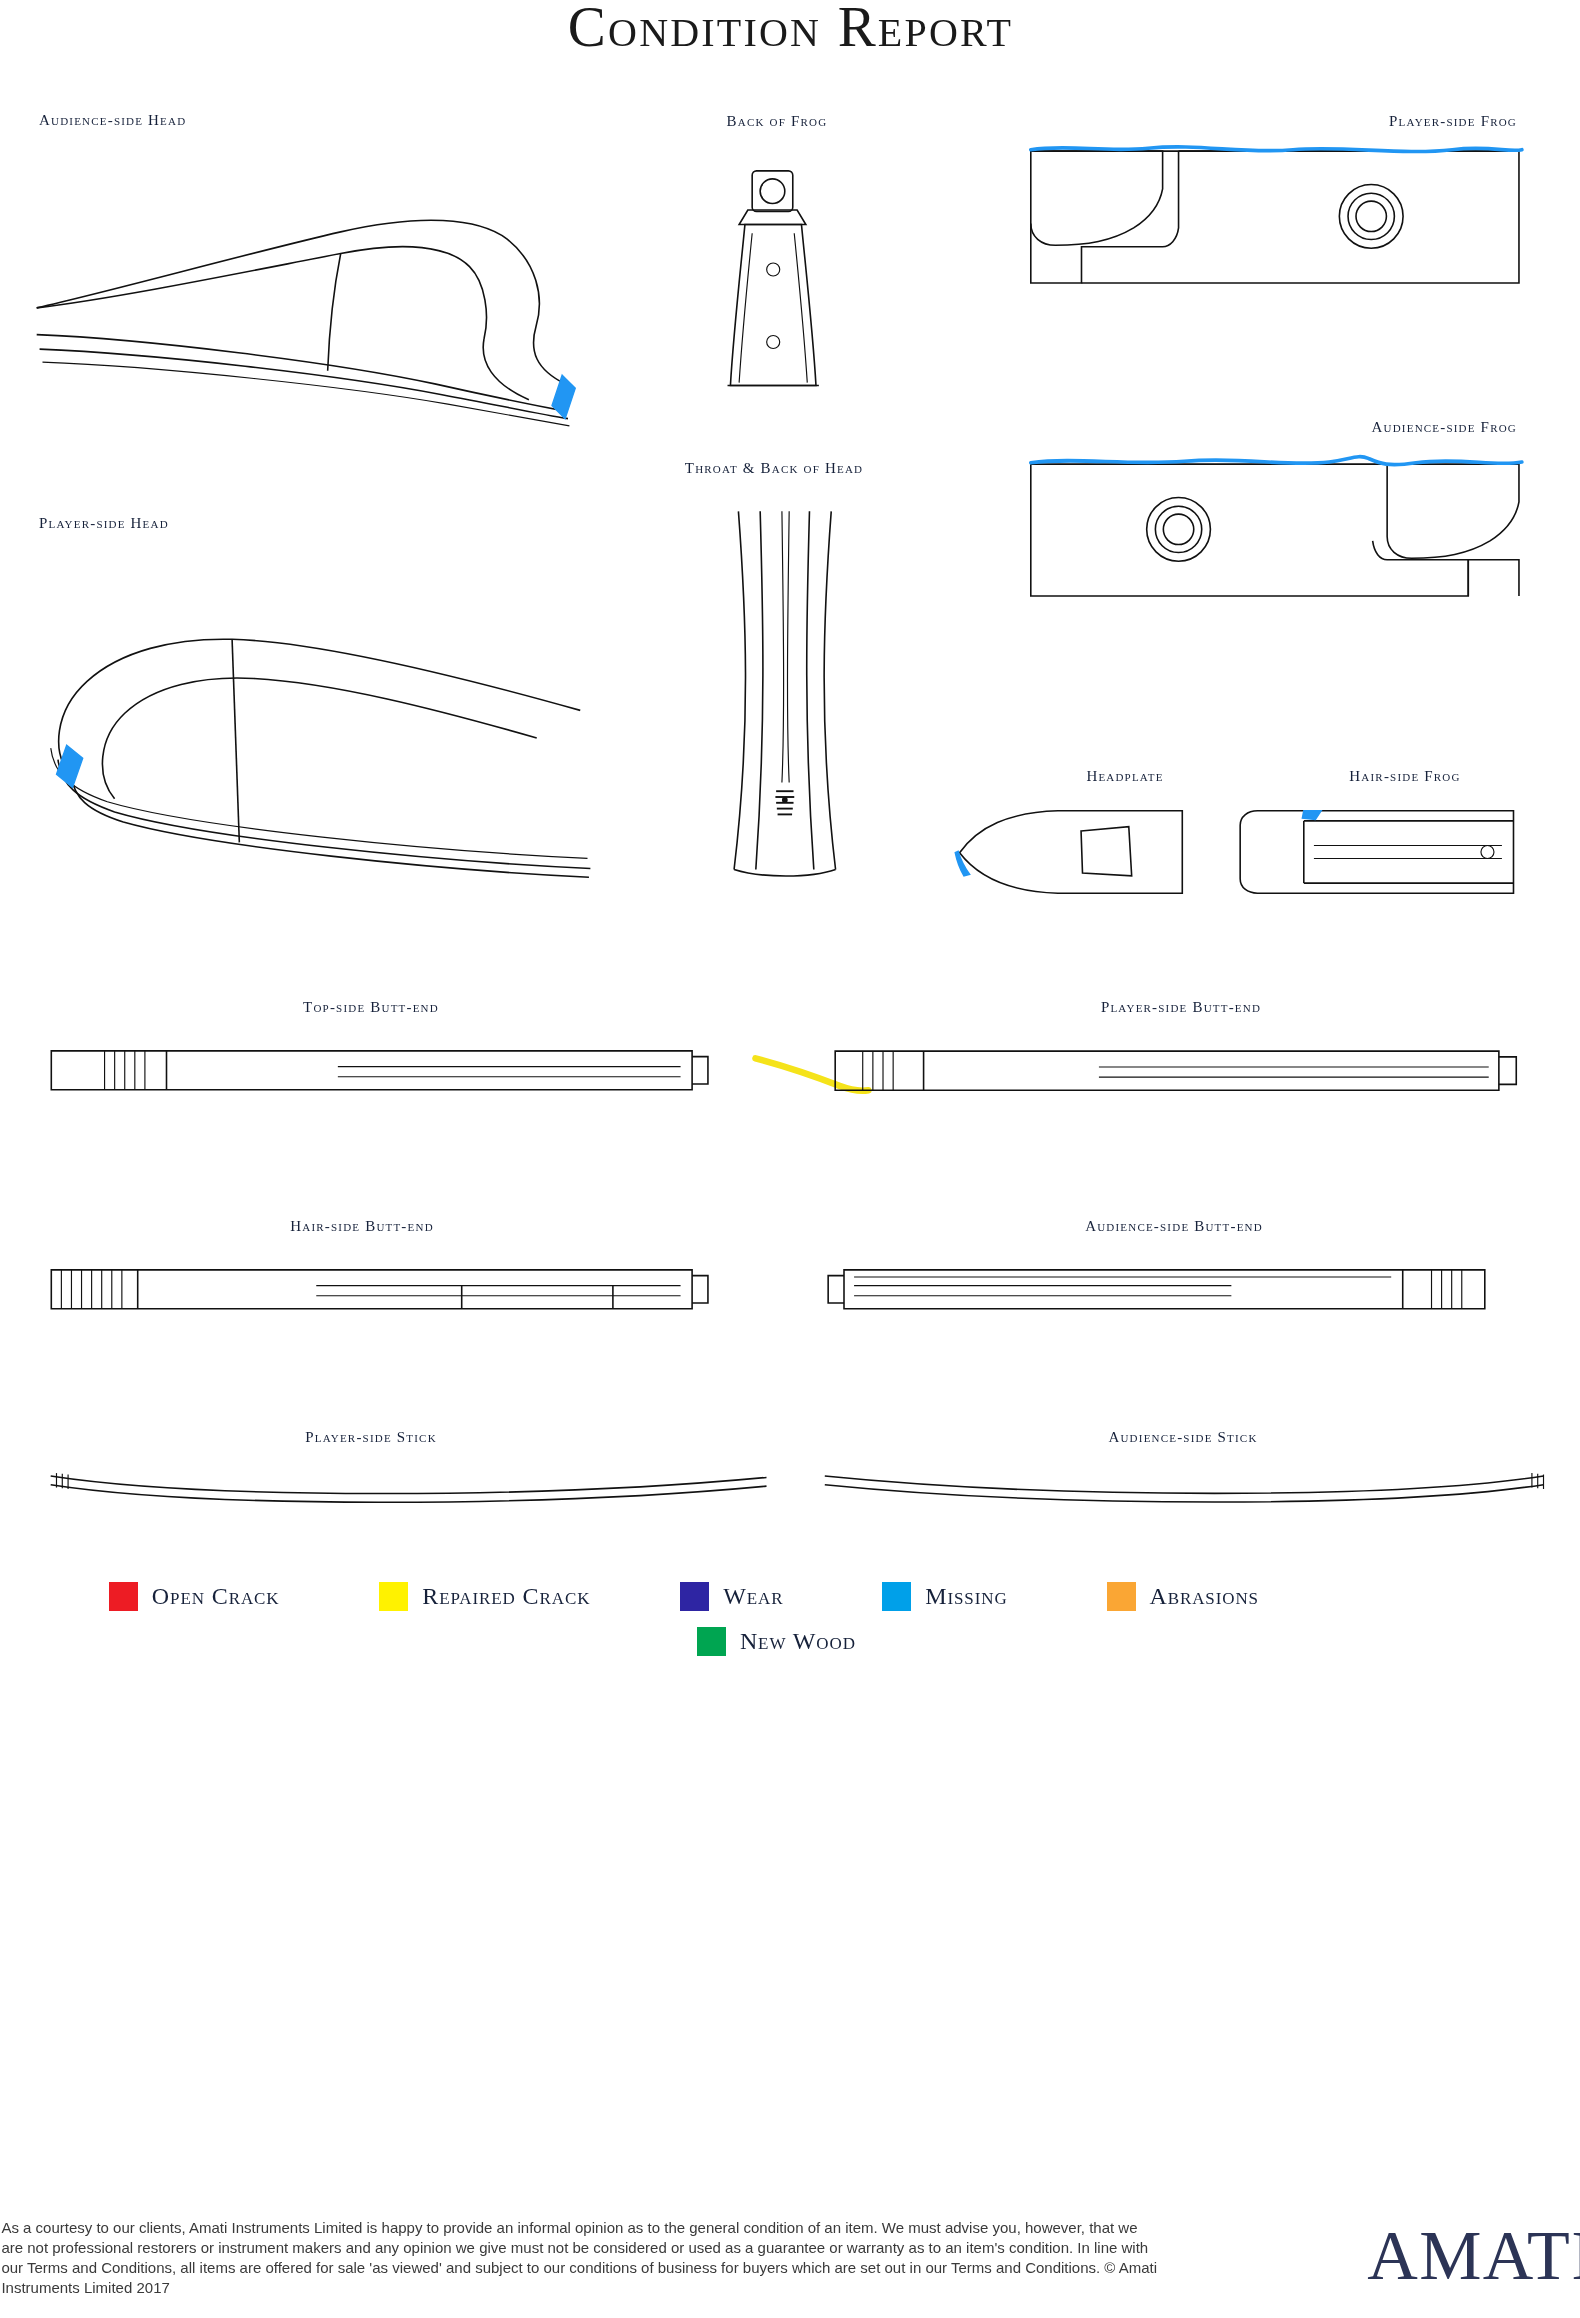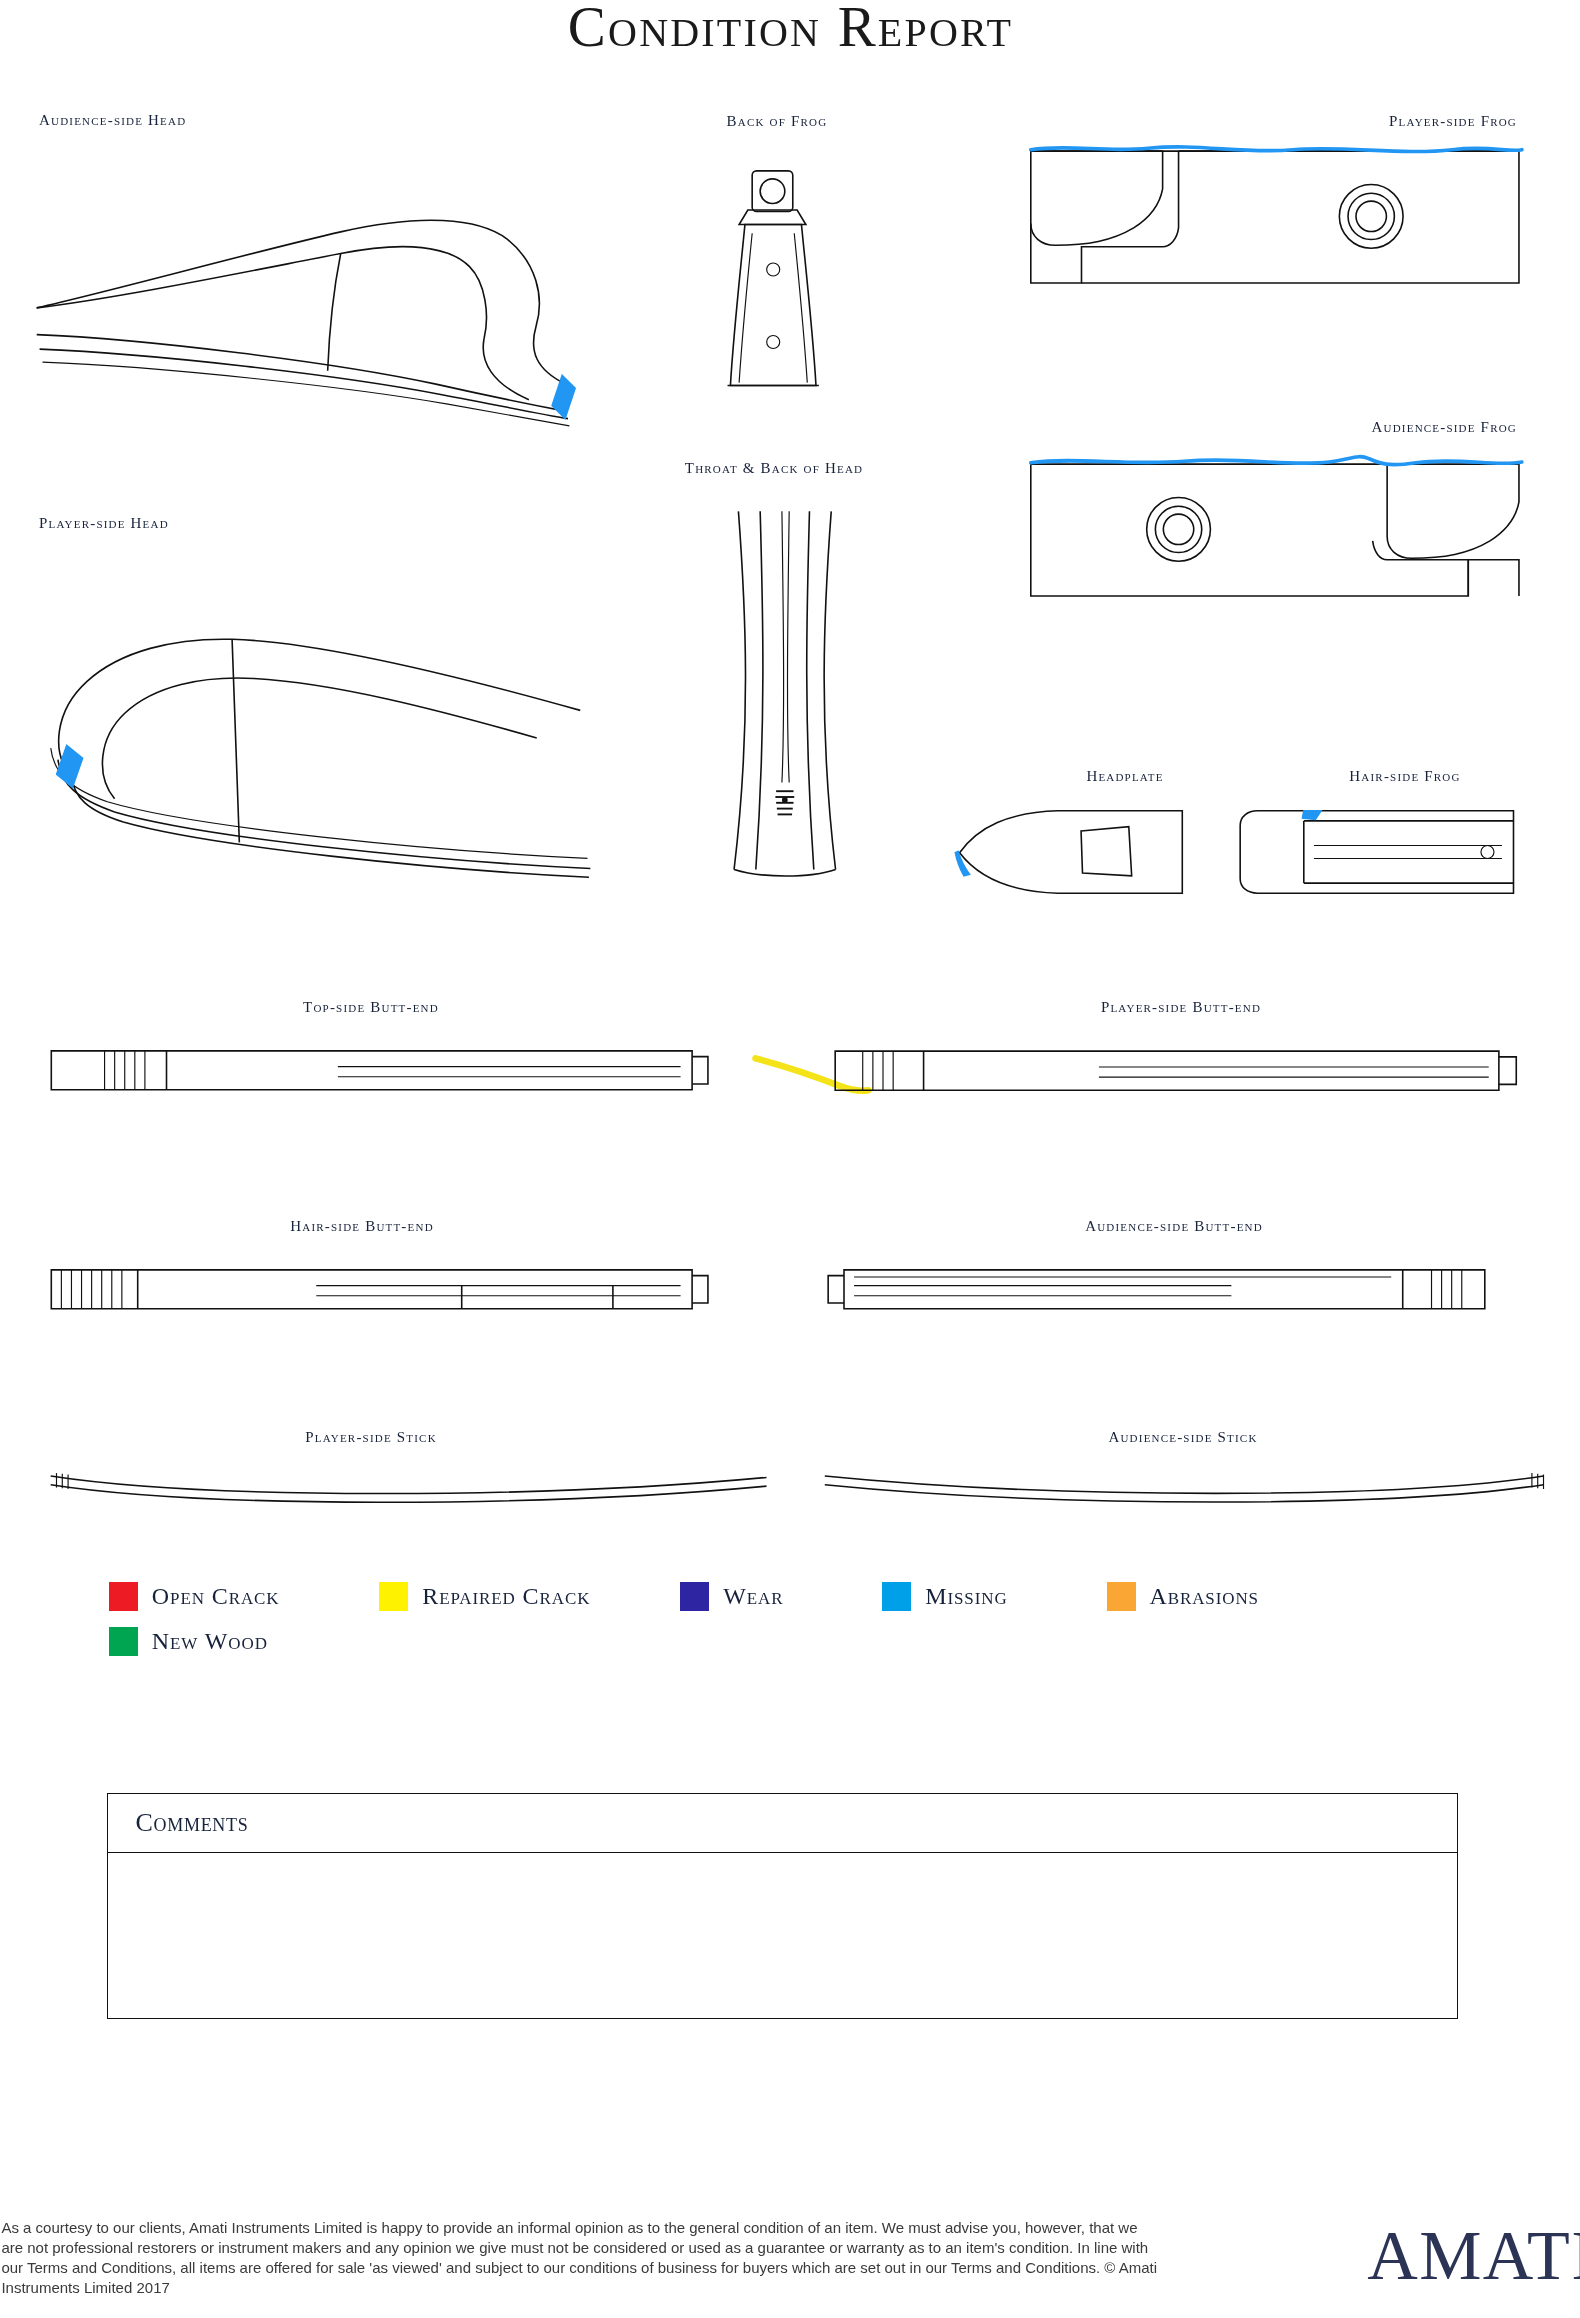--- a/index.html
+++ b/index.html
@@ -393,30 +393,26 @@
       </div>
       <div class="legend-item" style="margin-left:57px;">
         <span class="swatch" style="background:#00a0e9"></span>
         <span class="legend-label">Missing</span>
       </div>
       <div class="legend-item" style="margin-left:57px;">
         <span class="swatch" style="background:#faa634"></span>
         <span class="legend-label">Abrasions</span>
       </div>
     </div>
-    <div class="legend-row" style="margin-top:5px;">
+    <div class="legend-row" style="margin-top:5px;justify-content:center;">
       <div class="legend-item">
         <span class="swatch" style="background:#00a551"></span>
         <span class="legend-label">New Wood</span>
       </div>
     </div>
   </div>
 
-  <div class="comments">
-    <div class="comments-head">Comments</div>
-    <div class="comments-body"></div>
-  </div>
 
   <div class="footer-text">As a courtesy to our clients, Amati Instruments Limited is happy to provide an informal opinion as to the general condition of an item. We must advise you, however, that we are not professional restorers or instrument makers and any opinion we give must not be considered or used as a guarantee or warranty as to an item's condition. In line with our Terms and Conditions, all items are offered for sale 'as viewed' and subject to our conditions of business for buyers which are set out in our Terms and Conditions. © Amati Instruments Limited 2017</div>
   <div class="brand">AMATI</div>
 
 </div>
 
 
 </body></html>

